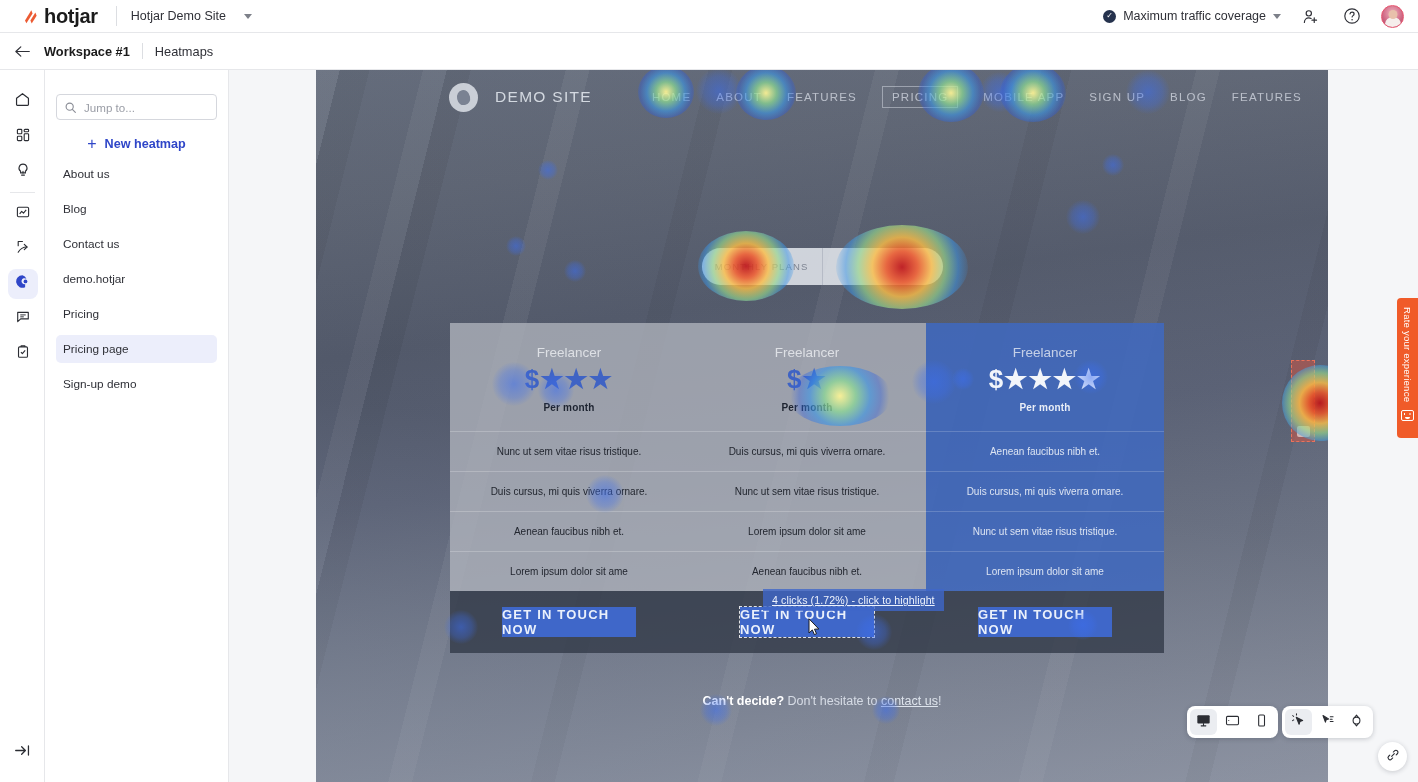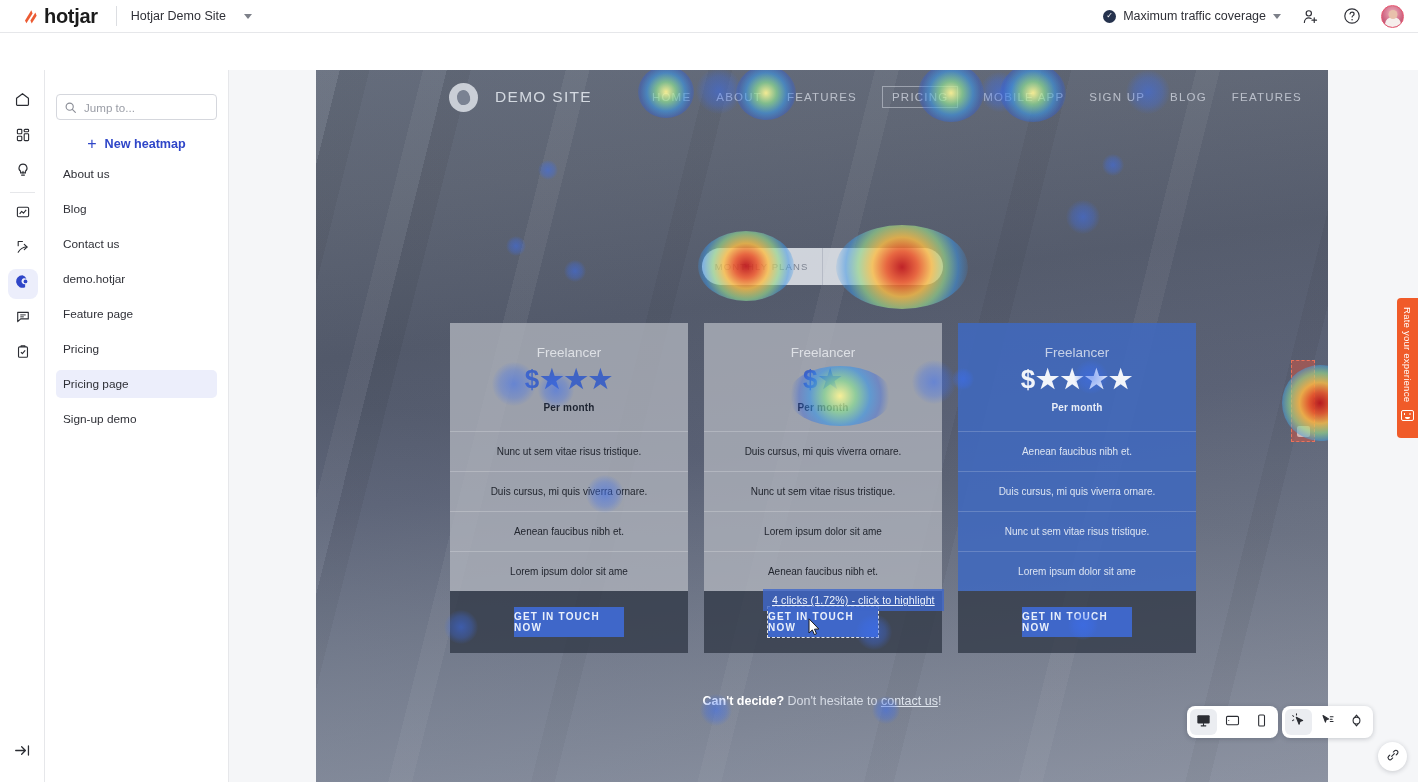--- a/index.html
+++ b/index.html
@@ -165,43 +165,43 @@
     width: 241px; height: 37px; border-radius: 19px; background: rgba(238,241,246,0.80);
     display: flex; align-items: center; overflow: hidden;
   }
   .toggle-half {
     flex: 1; height: 100%; display: flex; align-items: center; justify-content: center;
     font-size: 9.5px; letter-spacing: 1.1px; color: #7e8593; cursor: pointer;
   }
   .toggle-half + .toggle-half { border-left: 1px solid rgba(150,158,172,0.45); }
 
   
-  .cards { position: absolute; top: 253px; left: 134px; display: flex; gap: 16px; }
+  .cards { position: absolute; top: 253px; left: 134px; display: flex; }
   .card { width: 238px; }
   .card-body { background: rgba(176,180,188,0.78); }
   .card.featured .card-body { background: rgba(64,105,190,0.88); }
   .card-head { padding: 22px 0 18px 0; text-align: center; }
   .plan-name { font-size: 13.5px; color: rgba(246,248,251,0.72); margin-bottom: 4px; }
   .plan-price { font-size: 26px; font-weight: 700; color: #3f63c4; letter-spacing: 1px; }
   .card.featured .plan-price { color: #f2f5fa; }
   .plan-per { font-size: 10px; font-weight: 700; color: #1d2330; margin-top: 7px; letter-spacing: 0.2px; }
   .card.featured .plan-per { color: #e9eef7; }
   .feat {
     height: 40px; display: flex; align-items: center; justify-content: center;
     font-size: 10px; color: #22262f; border-top: 1px solid rgba(255,255,255,0.22);
   }
   .card.featured .feat { color: #dce4f2; border-top: 1px solid rgba(255,255,255,0.18); }
   .card-foot {
     background: rgba(49,56,70,0.78); height: 62px;
     display: flex; align-items: center; justify-content: center;
   }
   .cta {
-    width: 110px; height: 30px; background: #3f67c9; color: #eaf0fb;
+    width: 134px; height: 30px; background: #3f67c9; color: #eaf0fb;
     display: flex; align-items: center; justify-content: center;
-    font-size: 10px; letter-spacing: 1.2px; font-weight: 700; cursor: pointer;
+    font-size: 13px; letter-spacing: 1.2px; font-weight: 700; cursor: pointer;
   }
   .cta.highlighted { outline: 1px dashed rgba(255,255,255,0.85); }
 
   .closing {
     position: absolute; top: 624px; width: 100%; text-align: center;
     font-size: 12.5px; color: rgba(233,238,246,0.82);
   }
   .closing b { font-weight: 700; color: #fff; }
   .closing a { color: rgba(233,238,246,0.9); text-decoration: underline; }
 
@@ -318,20 +318,30 @@
         <svg width="18" height="18" viewBox="0 0 20 20" fill="none" stroke="currentColor" stroke-width="1.3">
           <circle cx="10" cy="10" r="8"></circle>
           <path d="M7.8 7.6c.2-1.2 1.1-1.9 2.3-1.9 1.3 0 2.2.8 2.2 2 0 1.9-2.2 1.8-2.2 3.4" stroke-linecap="round"></path>
           <circle cx="10.1" cy="14.1" r="0.85" fill="currentColor" stroke="none"></circle>
         </svg>
       </div>
       <div class="avatar"></div>
     </div>
   </div>
 
+  <div class="subbar">
+    <div class="back-arrow">
+      <svg width="17" height="15" viewBox="0 0 20 16" fill="none" stroke="currentColor" stroke-width="1.4" stroke-linecap="round" stroke-linejoin="round">
+        <path d="M18 8H2.5M8 2.5 2.2 8l5.8 5.5"></path>
+      </svg>
+    </div>
+    <span class="crumb-ws">Workspace #1</span>
+    <span class="crumb-div"></span>
+    <span class="crumb-section">Heatmaps</span>
+  </div>
 
   <div class="rail">
     <div class="rail-gap"></div>
 
     <div class="rail-item">
       <span class="glyph">
         <svg width="17" height="17" viewBox="0 0 20 20" fill="none" stroke="currentColor" stroke-width="1.4" stroke-linejoin="round">
           <path d="M3 8.6 10 3.2l7 5.4V16a1 1 0 0 1-1 1H4a1 1 0 0 1-1-1z"></path>
         </svg>
       </span>
@@ -437,23 +447,20 @@
           <span>About us</span>
         </div>
       <div class="nav-item">
           <span>Blog</span>
         </div>
       <div class="nav-item">
           <span>Contact us</span>
         </div>
       <div class="nav-item">
           <span>demo.hotjar</span>
-        </div>
-      <div class="nav-item">
-          <span>Feature page</span>
         </div>
       <div class="nav-item">
           <span>Pricing</span>
         </div>
       <div class="nav-item selected">
           <span>Pricing page</span>
         </div>
       <div class="nav-item">
           <span>Sign-up demo</span>
         </div>

